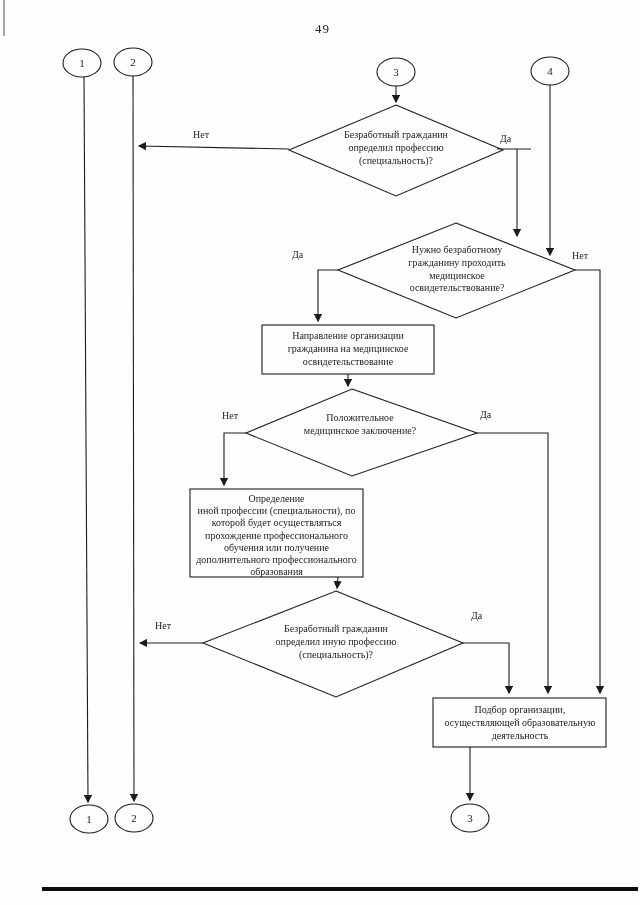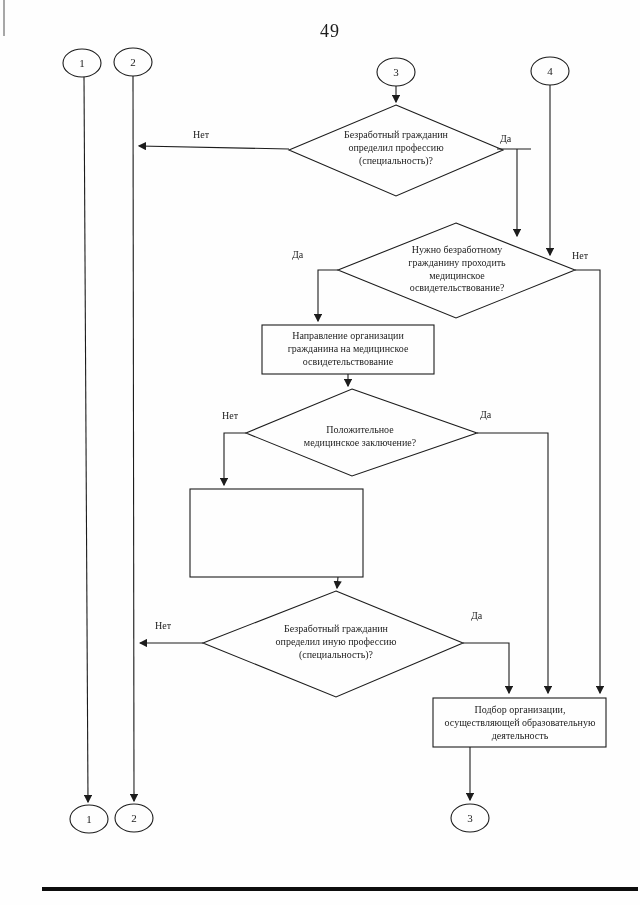--- a/index.html
+++ b/index.html
@@ -16,21 +16,21 @@
     overflow:hidden;
     font-family:"Liberation Serif","DejaVu Serif",serif;
     color:var(--ink);
   }
   svg.flow{position:absolute;left:0;top:0;width:640px;height:905px;}
   svg.flow .shape{fill:none;stroke:var(--ink);stroke-width:1.1;}
   svg.flow .edge{fill:none;stroke:var(--ink);stroke-width:1.1;}
   svg.flow .artifact{stroke:var(--faint);stroke-width:1.5;}
   .pageno{
     position:absolute;left:315px;top:21px;width:30px;
-    font-size:18px;text-align:center;letter-spacing:1px;
+    font-size:13px;letter-spacing:1px;
   }
   .digit{
     position:absolute;width:20px;text-align:center;
     font-size:11px;line-height:14px;
   }
   .node{
     position:absolute;text-align:center;
     font-size:10px;line-height:1.28;
     white-space:pre-line;
   }
@@ -102,22 +102,29 @@
   <div class="node" style="left:306px;top:129px;width:180px;">Безработный гражданин
 определил профессию
 (специальность)?</div>
   <div class="node" style="left:377px;top:244px;width:160px;">Нужно безработному
 гражданину проходить
 медицинское
 освидетельствование?</div>
   <div class="node" style="left:264px;top:330px;width:168px;">Направление организации
 гражданина на медицинское
 освидетельствование</div>
-  <div class="node" style="left:262px;top:424px;width:196px;">Положительное
+  <div class="node" style="left:262px;top:412px;width:196px;">Положительное
 медицинское заключение?</div>
+  <div class="node tight" style="left:191px;top:493px;width:171px;">Определение
+иной профессии (специальности), по
+которой будет осуществляться
+прохождение профессионального
+обучения или получение
+дополнительного профессионального
+образования</div>
   <div class="node" style="left:243px;top:623px;width:186px;">Безработный гражданин
 определил иную профессию
 (специальность)?</div>
   <div class="node" style="left:436px;top:704px;width:168px;">Подбор организации,
 осуществляющей образовательную
 деятельность</div>
 
   <div class="elabel" style="left:193px;top:129px;">Нет</div>
   <div class="elabel" style="left:500px;top:133px;">Да</div>
   <div class="elabel" style="left:292px;top:249px;">Да</div>

